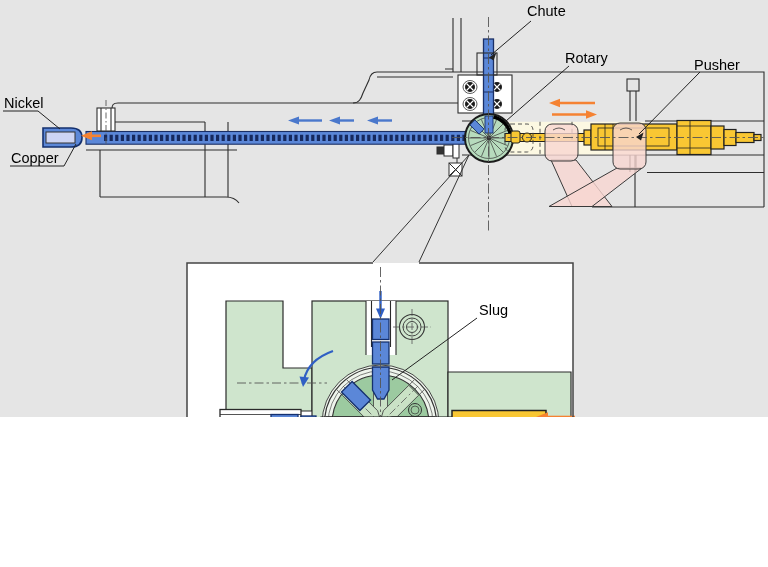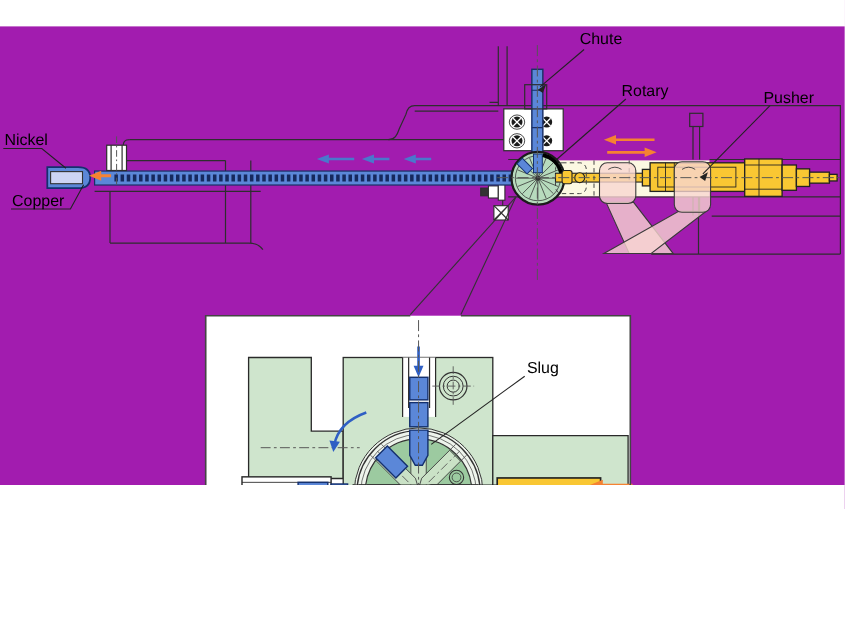--- a/index.html
+++ b/index.html
@@ -1,17 +1,17 @@
 <!DOCTYPE html>
 <html><head>
 <meta charset="utf-8">
 <style>
   html,body{margin:0;padding:0;background:#fff;}
-  #stage{position:relative;width:768px;height:417px;background:#a21caf;overflow:hidden;
-         font-family:"Liberation Sans", sans-serif;margin-top:24px;}
+  #stage{position:relative;width:768px;height:417px;background:#e5e5e5;overflow:hidden;
+         font-family:"Liberation Sans", sans-serif;}
   svg{display:block;}
   text.lbl{font-family:"Liberation Sans", sans-serif;font-size:14.5px;fill:#000;}
 </style>
 </head>
 <body>
 
 <div id="stage">
 <svg width="768" height="567" viewBox="0 0 768 567" xmlns="http://www.w3.org/2000/svg">
 
   <g stroke-linecap="butt">

